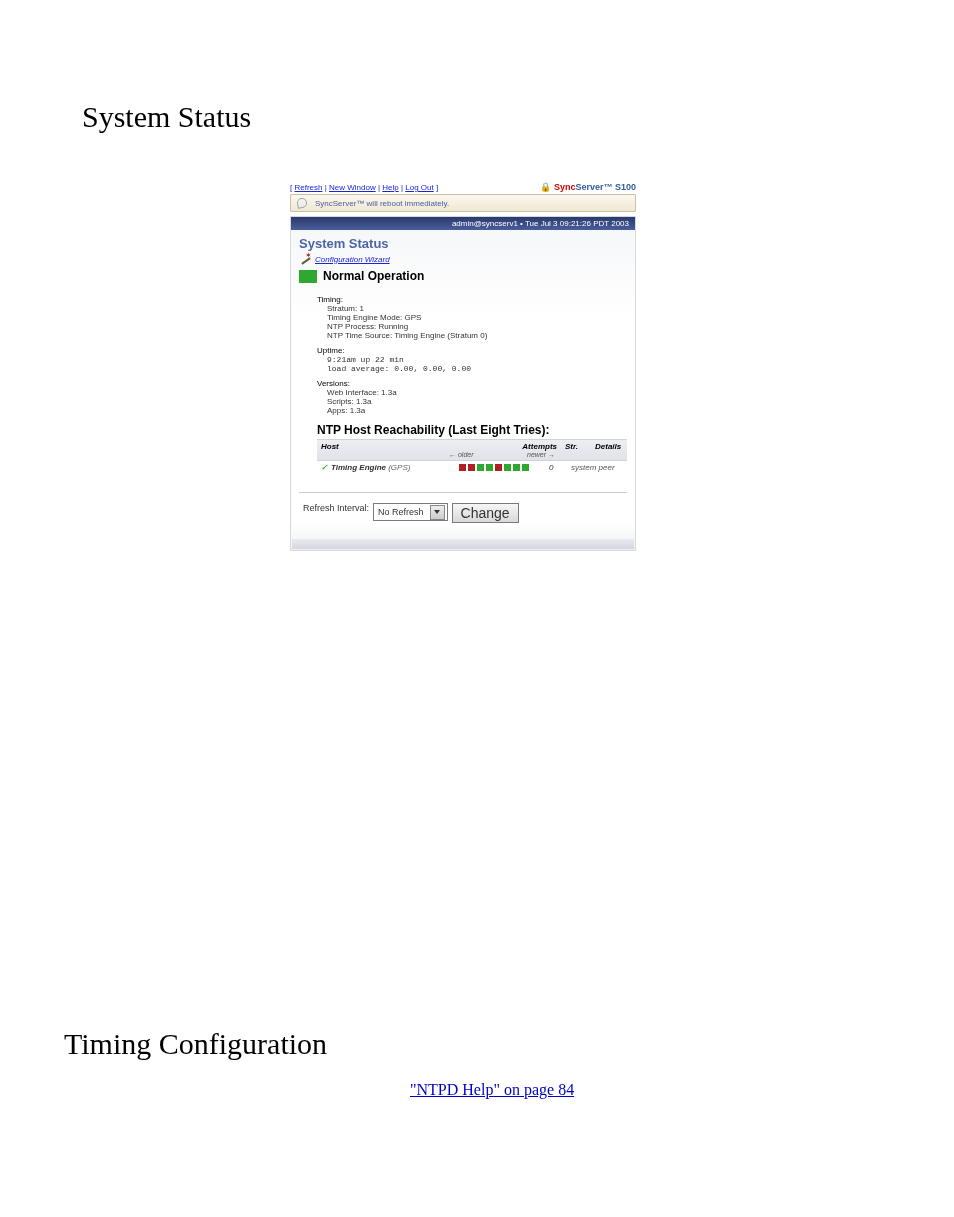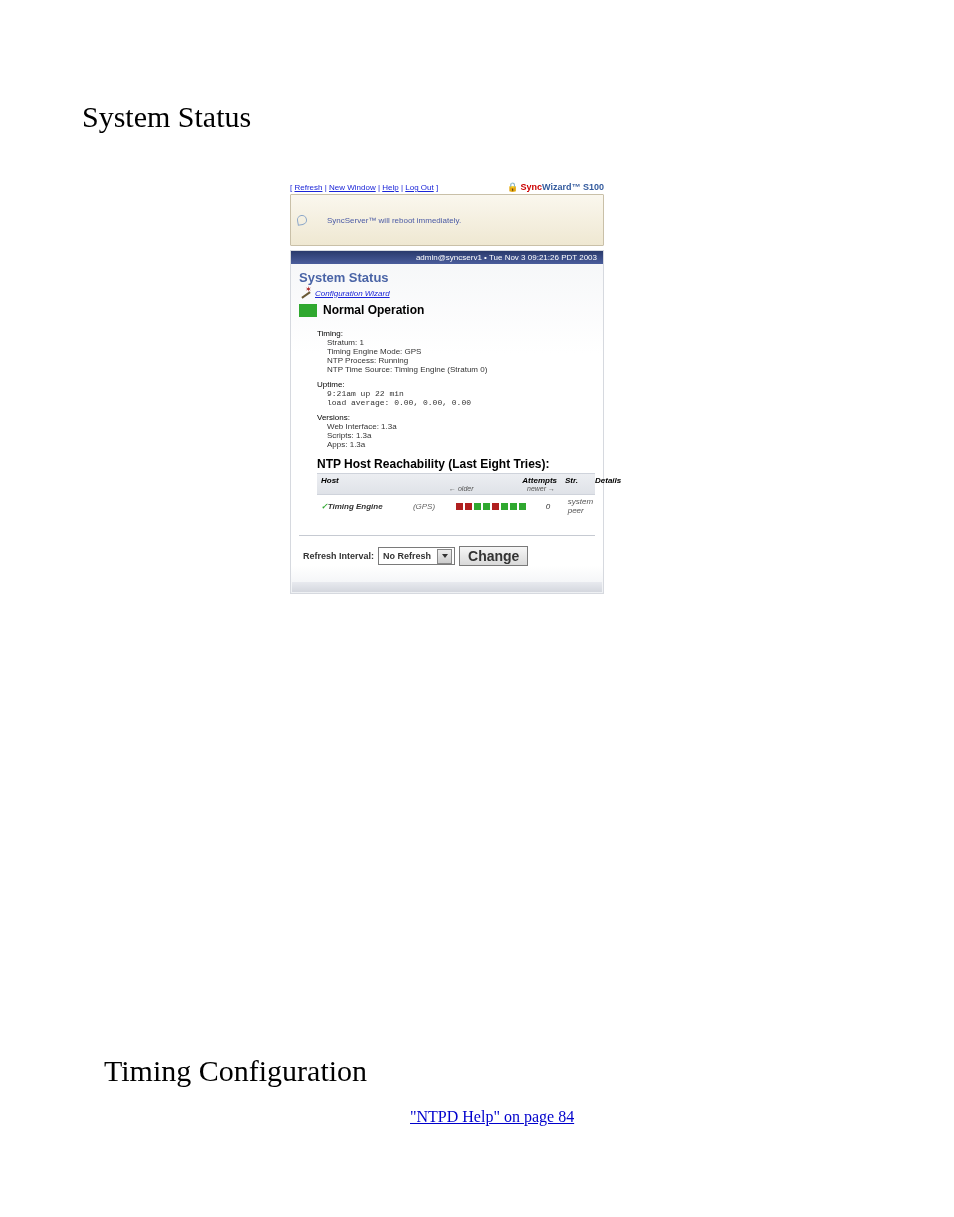--- a/index.html
+++ b/index.html
@@ -1,30 +1,30 @@
 <!DOCTYPE html>
 <html><head>
 <meta charset="utf-8">
 <style>
   html,body{margin:0;padding:0;background:#fff;font-family:"Times New Roman",Times,serif;color:#000;}
   .page{width:954px;min-height:1217px;margin:0 auto;position:relative;box-sizing:border-box;padding:0;}
   .h1{font-size:30px;font-weight:400;margin:0;padding:100px 0 0 82px;}
-  .h1b{font-size:30px;font-weight:400;margin:0;padding:40px 0 0 104px;}
+  .h1b{font-size:30px;font-weight:400;margin:0;padding:40px 0 0 64px;}
   .link-line{padding:20px 0 0 410px;font-size:16px;}
   .link-line a{color:#0000cc;text-decoration:underline;}
   
-  .shot-wrap{width:314px;margin:48px 0 0 290px;font-family:Verdana,Arial,sans-serif;font-size:8px;color:#333;background:#fff;}
+  .shot-wrap{width:346px;margin:48px 0 16px 290px;font-family:Verdana,Arial,sans-serif;font-size:8px;color:#333;background:#fff;}
   .top-links{padding:0 0 2px 0;display:flex;justify-content:space-between;align-items:flex-end;}
   .top-links .l a{color:#1b25d8;text-decoration:underline;font-size:8px;}
   .top-links .l span{color:#1b25d8;font-size:8px;}
   .brand{font-size:9px;font-weight:700;}
   .brand .s1{color:#cc0000;}
   .brand .s2{color:#345b9e;}
   .lock{color:#a88b2a;font-size:9px;margin-right:2px;}
-  .reboot-bar{border:1px solid #c9c0a8;background:linear-gradient(#faf7ee,#efe8d2);padding:20px 6px;border-radius:1px;display:flex;align-items:center;gap:20px;font-size:8px;color:#4a5aa5;}
+  .reboot-bar{border:1px solid #c9c0a8;background:linear-gradient(#faf7ee,#efe8d2);padding:3px 6px;border-radius:1px;display:flex;align-items:center;gap:8px;font-size:8px;color:#4a5aa5;}
   .bubble{width:10px;height:10px;display:inline-block;position:relative;}
   .bubble::before{content:"";position:absolute;inset:0;border:1px solid #8aa6c9;border-radius:50% 50% 50% 0;transform:rotate(-10deg);}
   .panel{margin-top:4px;border:1px solid #d6d9df;background:linear-gradient(#f5f6f8,#fff 30%,#fff 92%,#eef0f3);}
   .admin-bar{background:linear-gradient(#2a3a6c,#4a5d9c);color:#fff;font-size:8px;text-align:right;padding:2px 6px;}
   .sys-status{font-family:Verdana,Arial,sans-serif;font-size:13px;font-weight:700;color:#4a64a6;padding:6px 8px 2px 8px;}
   .cfg-row{display:flex;align-items:center;gap:4px;padding:0 8px 2px 8px;}
   .wand{width:12px;height:12px;position:relative;display:inline-block;}
   .wand::before{content:"";position:absolute;left:2px;top:7px;width:10px;height:2px;background:#6a5a36;transform:rotate(-35deg);}
   .wand::after{content:"✶";position:absolute;left:6px;top:-2px;font-size:8px;color:#b02020;}
   .cfg-row a{color:#1b25d8;text-decoration:underline;font-size:8px;font-style:italic;}
@@ -40,29 +40,29 @@
   .reach-head{display:flex;background:linear-gradient(#eceef2,#dfe2e8);border-top:1px solid #cfd3db;border-bottom:1px solid #cfd3db;}
   .col-h{padding:2px 4px;font-weight:700;color:#000;}
   .col-host{flex:0 0 118px;}
   .col-att{flex:0 0 110px;text-align:right;}
   .col-str{flex:0 0 22px;}
   .col-det{flex:1;}
   .subhead{display:flex;justify-content:space-between;font-size:7px;font-weight:400;color:#555;padding:0 2px;}
   .reach-row{display:flex;align-items:center;padding:2px 4px;}
   .chk{color:#2fa82f;font-weight:700;width:10px;}
   .host-txt{font-weight:700;}
-  .host-sub{font-weight:400;color:#666;padding-left:28px;}
+  .host-sub{font-weight:400;color:#666;}
   .squares{display:flex;gap:2px;align-items:center;justify-content:center;flex:0 0 110px;}
   .sq{width:7px;height:7px;display:inline-block;}
   .sq.r{background:#b02020;}
   .sq.g{background:#2fa82f;}
   .reach-row .col-str{color:#333;}
   .reach-row .col-det{color:#555;}
   .divider{border-top:1px solid #c6cad2;margin:18px 8px 0 8px;}
-  .refresh-row{display:flex;align-items:center;gap:4px;padding:10px 8px 12px 12px;font-size:9px;color:#333;font-weight:bold;}
+  .refresh-row{display:flex;gap:4px;padding:10px 8px 12px 12px;font-size:9px;color:#333;}
   .select{border:1px solid #7a7a7a;background:#fff;height:16px;display:inline-flex;align-items:center;padding:0 2px 0 4px;gap:6px;font-size:9px;}
   .select .arr{width:13px;height:13px;background:linear-gradient(#eee,#ccc);border:1px solid #888;display:inline-flex;align-items:center;justify-content:center;}
   .select .arr::after{content:"";border-left:3px solid transparent;border-right:3px solid transparent;border-top:4px solid #333;}
   .btn{border:1px solid #7a7a7a;background:linear-gradient(#f6f6f6,#d9d9d9);padding:1px 8px;font-size:14px;font-family:Verdana,Arial,sans-serif;}
   .foot-bar{height:10px;background:linear-gradient(#e8eaef,#d4d7de);margin:4px 1px 1px 1px;}
   .gap{height:420px;}
 </style>
 </head>
 <body>
 
@@ -77,31 +77,31 @@
         <a href="#">Refresh</a>
         <span> | </span>
         <a href="#">New Window</a>
         <span> | </span>
         <a href="#">Help</a>
         <span> | </span>
         <a href="#">Log Out</a>
         <span> ]</span>
       </div>
       <div class="brand">
-        <span class="lock">🔒</span><span class="s1">Sync</span><span class="s2">Wizard™ S100</span>
+        <span class="lock">🔒</span><span class="s1">Sync</span><span class="s2">Server™ S100</span>
       </div>
     </div>
 
     <div class="reboot-bar">
       <span class="bubble"></span>
       <span>SyncServer™ will reboot immediately.</span>
     </div>
 
     <div class="panel">
-      <div class="admin-bar">admin@syncserv1  •  Tue Nov 3 09:21:26 PDT 2003</div>
+      <div class="admin-bar">admin@syncserv1  •  Tue Jul 3 09:21:26 PDT 2003</div>
       <div class="sys-status">System Status</div>
       <div class="cfg-row">
         <span class="wand"></span>
         <a href="#">Configuration Wizard</a>
       </div>
       <div class="normal-row">
         <span class="green-box"></span>
         <span class="t">Normal Operation</span>
       </div>
 

